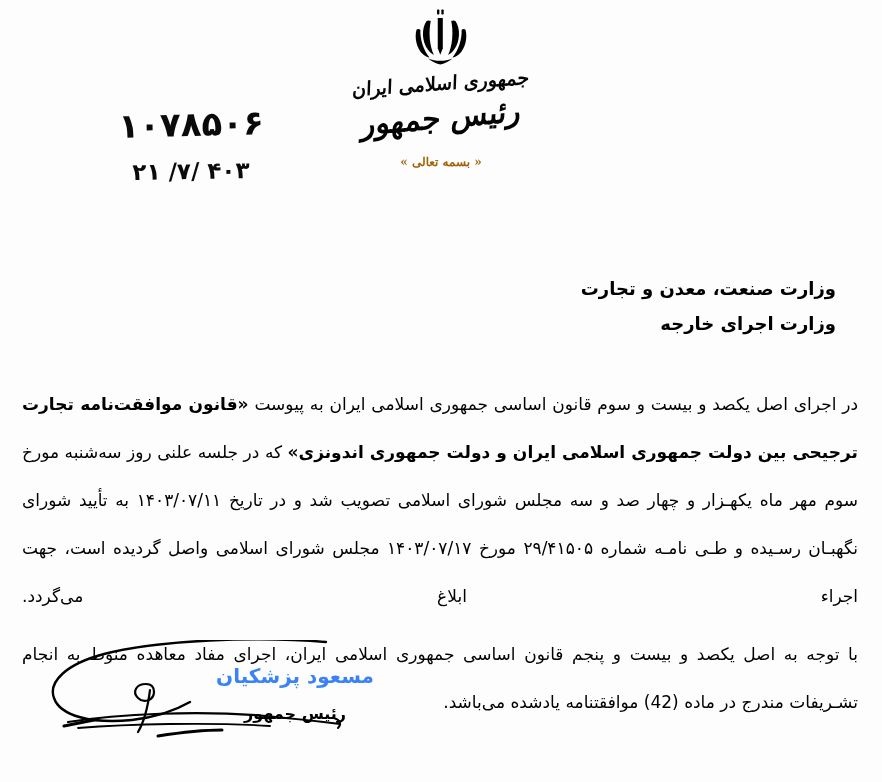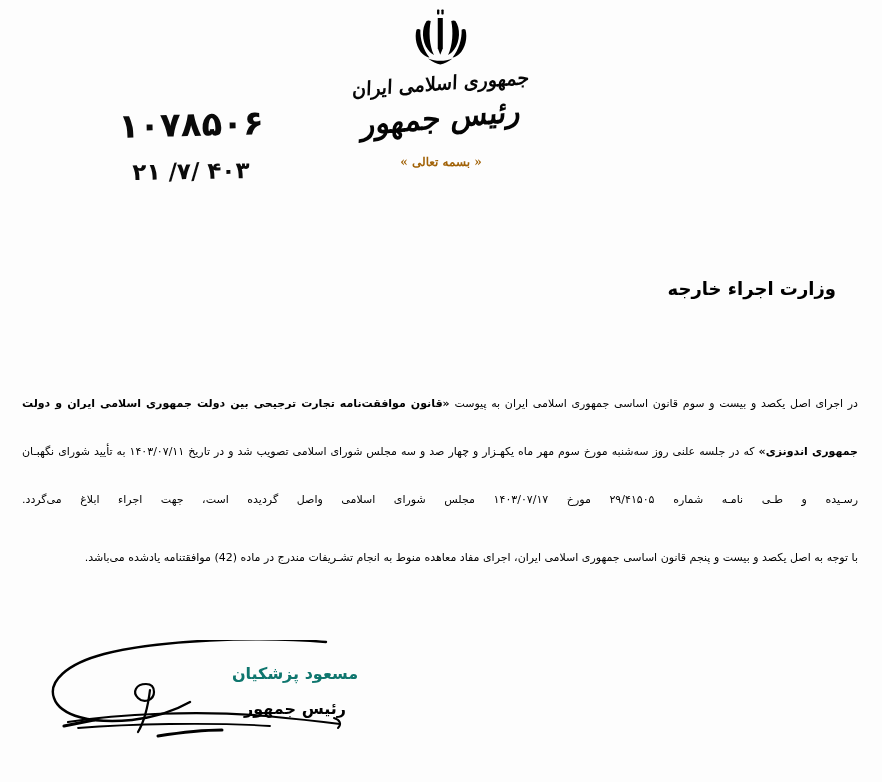--- a/index.html
+++ b/index.html
@@ -104,21 +104,21 @@
   }
 
   
   .body-text {
     position: absolute;
     top: 380px;
     right: 24px;
     left: 22px;
     text-align: justify;
     text-align-last: justify;
-    font-size: 11px;
+    font-size: 17px;
     font-family: "DejaVu Sans", sans-serif;
     line-height: 48px;
     color: #000;
   }
   .para { margin: 0 0 10px 0; }
   .para.second { text-align-last: right; }
   .bold-title { font-weight: 700; }
 
   
   .sign-area {
@@ -129,24 +129,24 @@
     height: 120px;
   }
   .sign-names {
     position: absolute;
     top: 24px;
     left: 210px;
     text-align: center;
     width: 170px;
   }
   .sign-name {
-    font-size: 16px;
-    font-weight: 700;
-    font-family: "DejaVu Sans", sans-serif;
-    color: #0f766e;
+    font-size: 20px;
+    font-weight: 700;
+    font-family: "DejaVu Sans", sans-serif;
+    color: #3b82f6;
     text-align: center;
   }
   .sign-title {
     margin-top: 16px;
     font-size: 16px;
     font-weight: 700;
     font-family: "DejaVu Sans", sans-serif;
     color: #000;
   }
   .signature-svg {
@@ -181,21 +181,22 @@
     <div class="lh-president">رئیس جمهور</div>
     <div class="lh-basmala">« بسمه تعالی »</div>
   </div>
 
   <div class="reg-block">
     <div class="reg-number">۱۰۷۸۵۰۶</div>
     <div class="reg-date">۴۰۳ /۷/ ۲۱</div>
   </div>
 
   <div class="addressees">
-    <div class="addressee">وزارت اجراء خارجه</div>
+    <div class="addressee">وزارت صنعت، معدن و تجارت</div>
+    <div class="addressee">وزارت اجرای خارجه</div>
   </div>
 
   <div class="body-text">
     <p class="para"><span>در اجرای اصل یکصد و بیست و سوم قانون اساسی جمهوری اسلامی ایران به پیوست </span><span class="bold-title">«قانون موافقت‌نامه تجارت ترجیحی بین دولت جمهوری اسلامی ایران و دولت جمهوری اندونزی»</span><span> که در جلسه علنی روز سه‌شنبه مورخ سوم مهر ماه یکهـزار و چهار صد و سه مجلس شورای اسلامی تصویب شد و در تاریخ ۱۴۰۳/۰۷/۱۱ به تأیید شورای نگهبـان رسـیده و طـی نامـه شماره ۲۹/۴۱۵۰۵ مورخ ۱۴۰۳/۰۷/۱۷ مجلس شورای اسلامی واصل گردیده است، جهت اجراء ابلاغ می‌گردد.</span></p>
     <p class="para second">با توجه به اصل یکصد و بیست و پنجم قانون اساسی جمهوری اسلامی ایران، اجرای مفاد معاهده منوط به انجام تشـریفات مندرج در ماده (42) موافقتنامه یادشده می‌باشد.</p>
   </div>
 
   <div class="sign-area">
     <svg class="signature-svg" viewBox="0 0 340 120">
       <g fill="none" stroke="#000" stroke-linecap="round">

